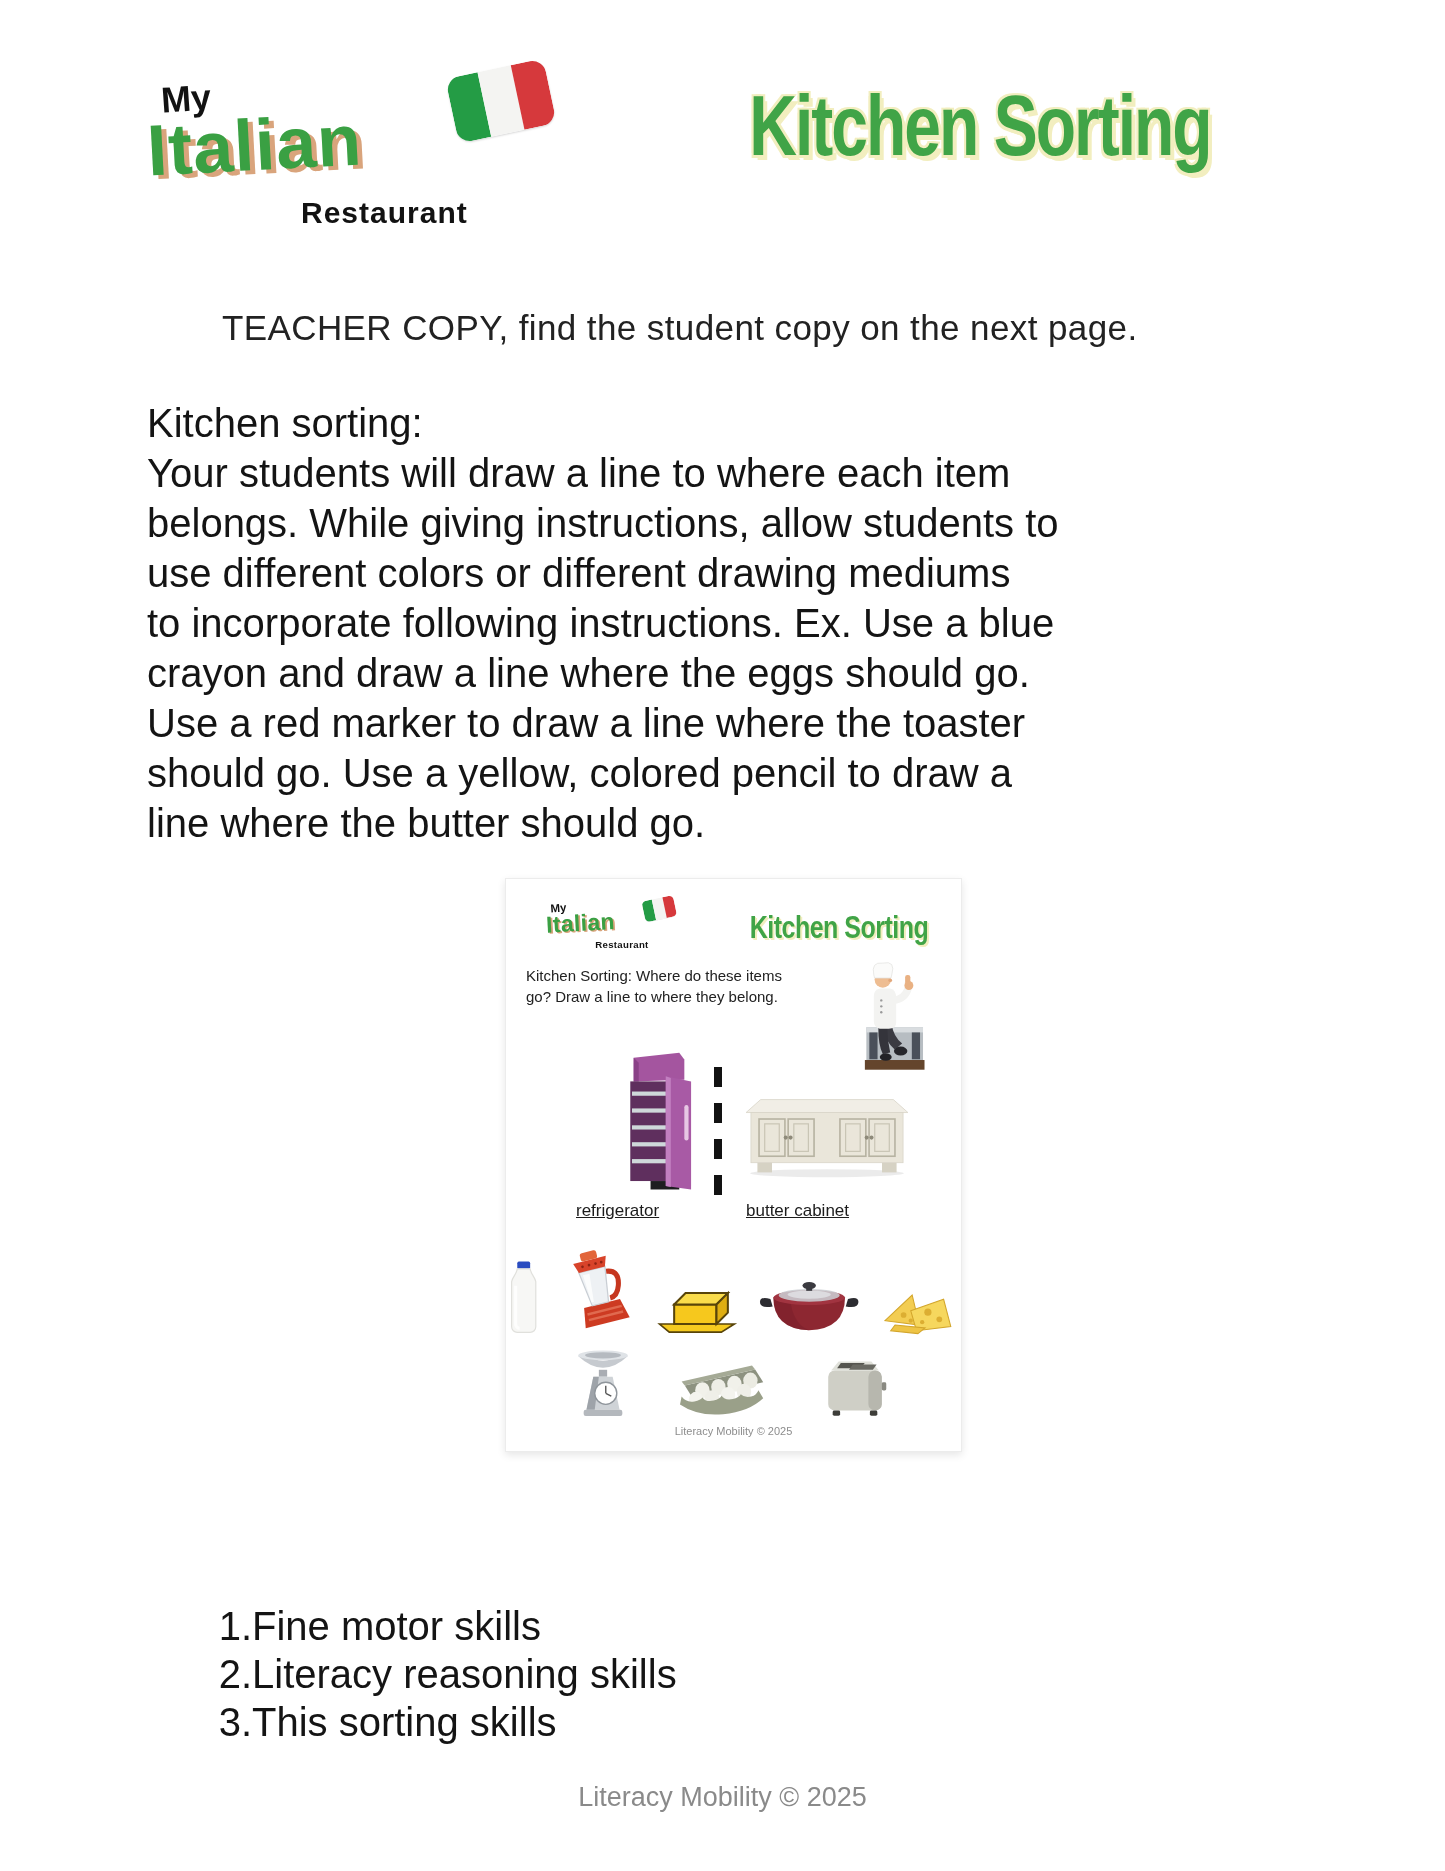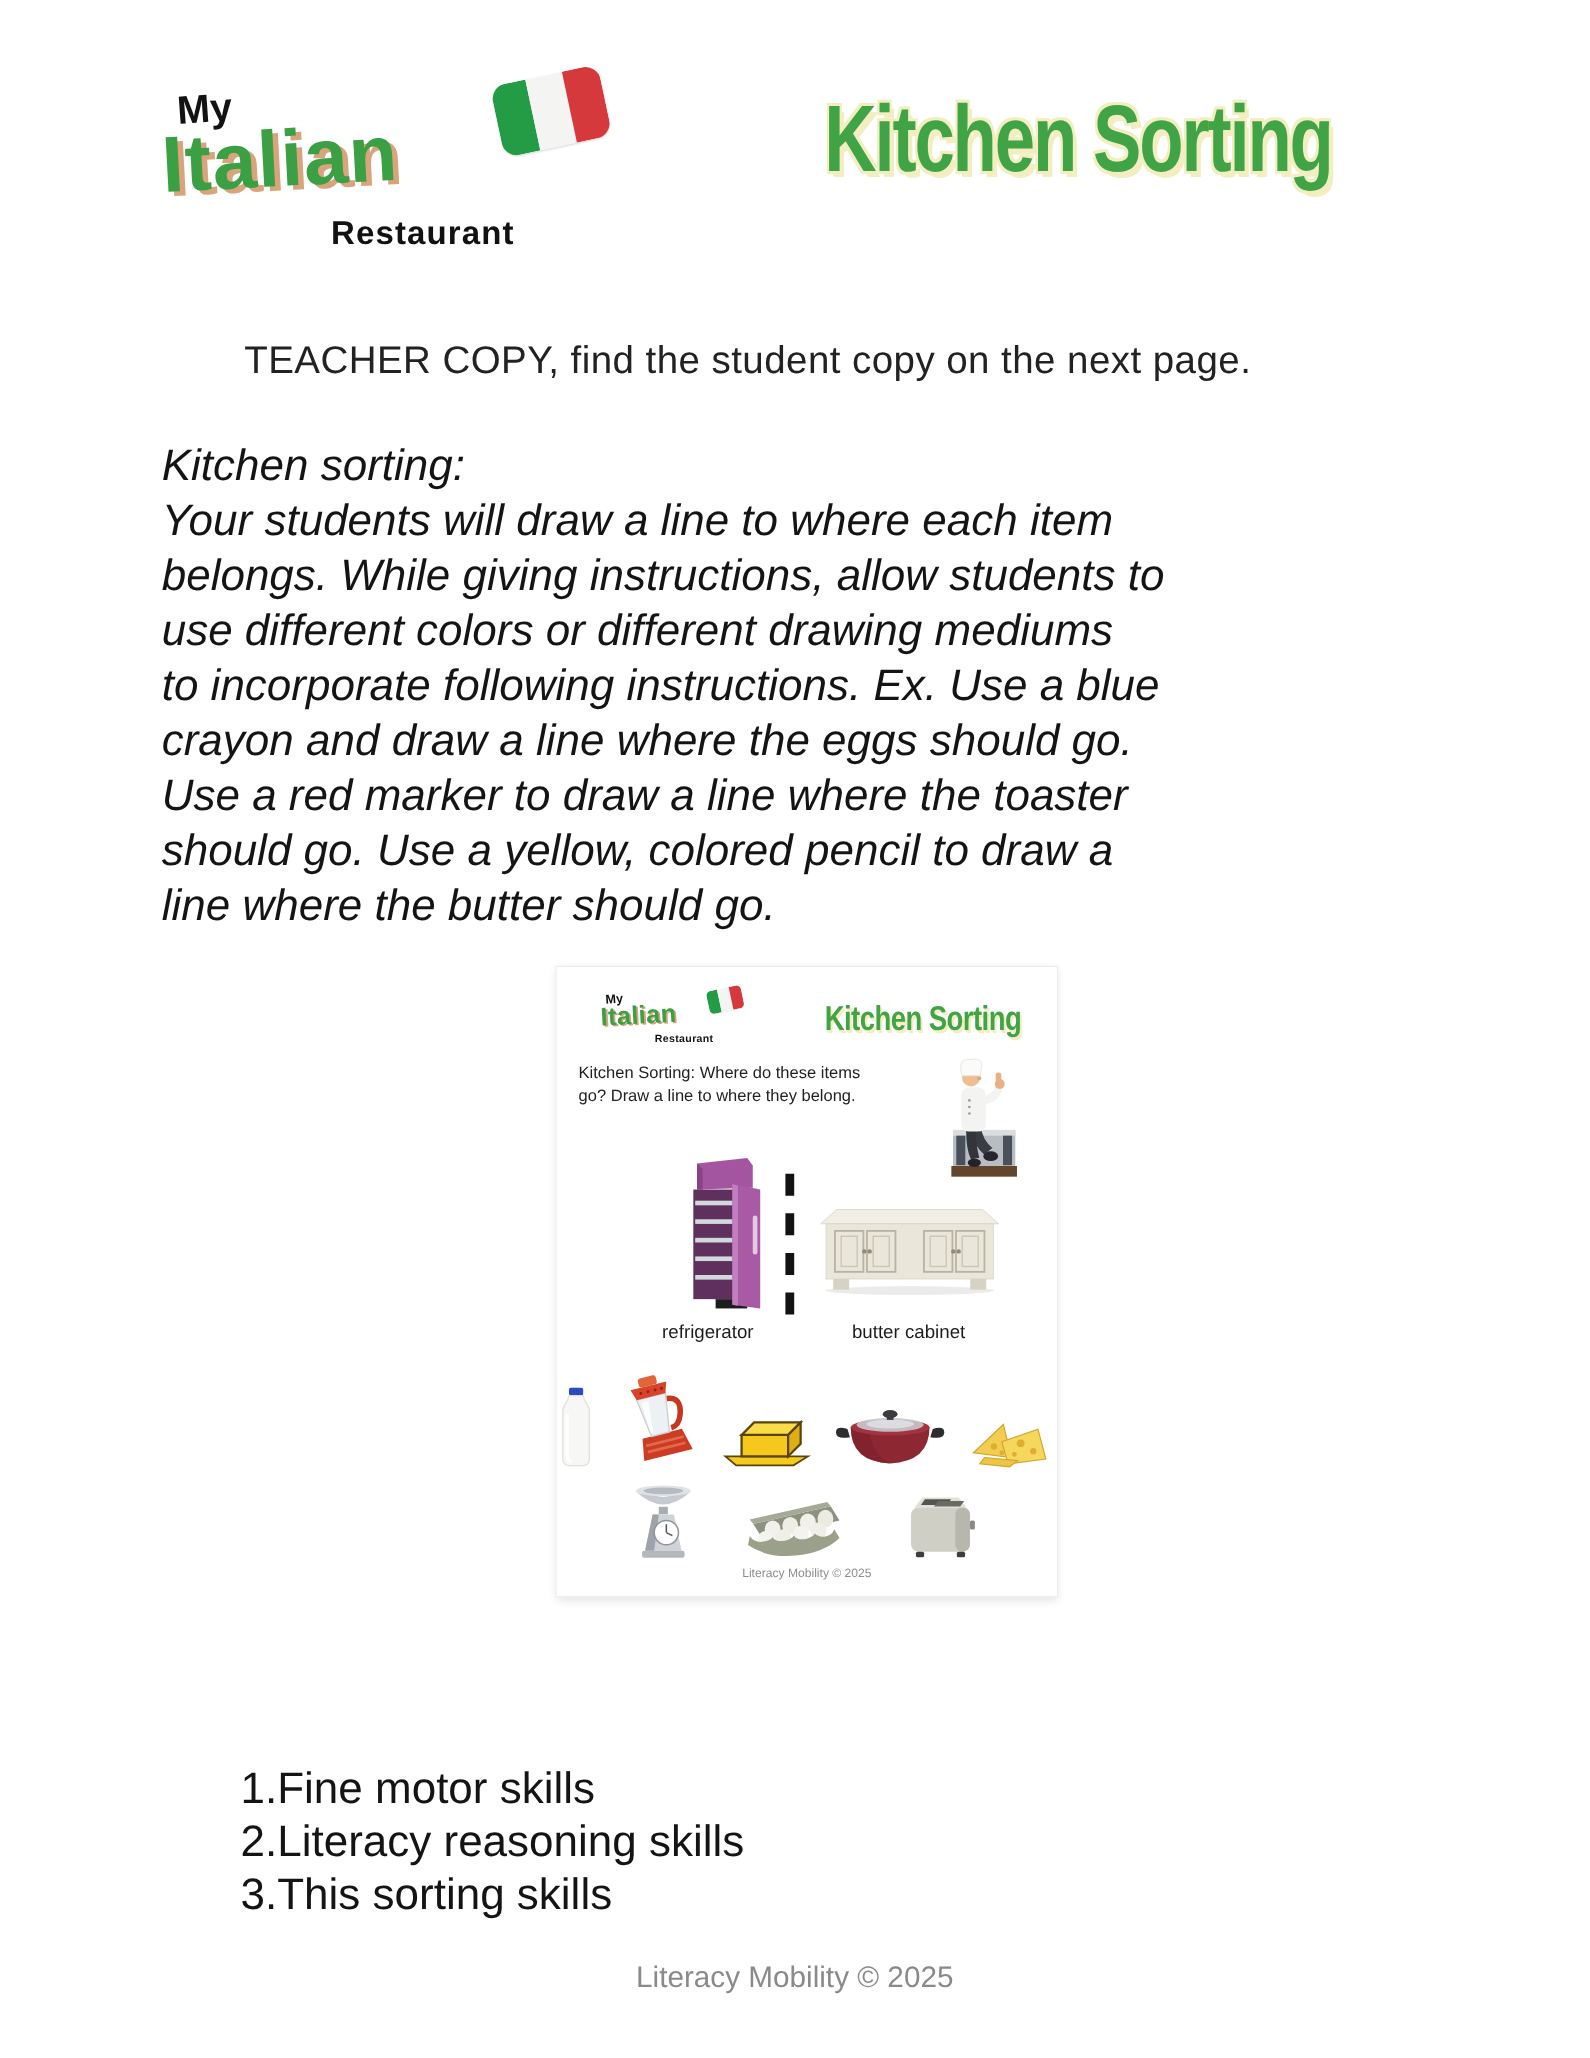--- a/index.html
+++ b/index.html
@@ -22,21 +22,21 @@
   
   .main-title{
     position:absolute;left:700px;top:76px;width:560px;text-align:center;
     font-size:66px;font-weight:700;letter-spacing:-2px;color:#40a447;
     transform:scaleY(1.3);transform-origin:top center;
     text-shadow:-2px -2px 0 #f2eebf,2px -2px 0 #f2eebf,-2px 2px 0 #f2eebf,4px 4px 0 #f2eebf;
     white-space:nowrap;
   }
   
   .notice{position:absolute;left:222px;top:308px;font-size:35px;color:#222;letter-spacing:0.4px;}
-  .instructions{position:absolute;left:147px;top:398px;width:1000px;font-size:40px;line-height:50px;color:#141414;font-style:italic;}
+  .instructions{position:absolute;left:147px;top:398px;width:1000px;font-size:40px;line-height:50px;color:#141414;}
   .instructions .body{white-space:pre-line;}
   
   .preview-card{
     position:absolute;left:505px;top:878px;width:455px;height:572px;background:#ffffff;
     border:1px solid #ececec;box-shadow:0 3px 8px rgba(0,0,0,0.10);
   }
   .preview-card::after{
     content:"";position:absolute;left:-14px;right:-14px;bottom:-30px;height:46px;z-index:-1;
     background:radial-gradient(ellipse at center,rgba(35,35,35,0.55) 0%,rgba(35,35,35,0.28) 45%,rgba(35,35,35,0) 72%);
     filter:blur(6px);border-radius:50%;
@@ -47,21 +47,21 @@
     position:absolute;left:228px;top:30px;width:210px;text-align:center;
     font-size:25px;font-weight:700;letter-spacing:-0.5px;color:#40a447;
     transform:scaleY(1.25);transform-origin:top center;
     text-shadow:1px 1px 0 #f2eebf,2px 2px 0 #f2eebf;white-space:nowrap;
   }
   .ws-prompt{position:absolute;left:20px;top:86px;width:290px;font-size:15px;line-height:21px;color:#222;white-space:pre-line;}
   .ws-chef{position:absolute;left:338px;top:76px;width:82px;height:134px;}
   .ws-fridge{position:absolute;left:110px;top:172px;width:86px;height:152px;}
   .ws-dash{position:absolute;left:205px;top:184px;width:14px;height:136px;}
   .ws-cabinet{position:absolute;left:232px;top:212px;width:178px;height:90px;}
-  .ws-label{position:absolute;top:322px;font-size:17px;color:#1c1c1c;text-align:center;}
+  .ws-label{position:absolute;top:322px;font-size:17px;color:#1c1c1c;text-decoration:underline;}
   .ws-label-left{left:70px;width:135px;}
   .ws-label-right{left:240px;width:160px;}
   .ws-row{position:absolute;left:0;width:455px;display:flex;justify-content:center;align-items:flex-end;}
   .ws-row1{top:368px;gap:14px;height:92px;}
   .ws-row2{top:472px;gap:40px;height:70px;}
   .ws-item{display:block;}
   .ws-footer{position:absolute;left:0;top:546px;width:455px;text-align:center;font-size:11px;color:#8d8d8d;}
   
   .promote-heading{position:absolute;left:198px;top:1534px;font-size:40px;color:#141414;}
   .promote-list{position:absolute;left:200px;top:1602px;font-size:40px;line-height:48px;color:#141414;counter-reset:n;}

